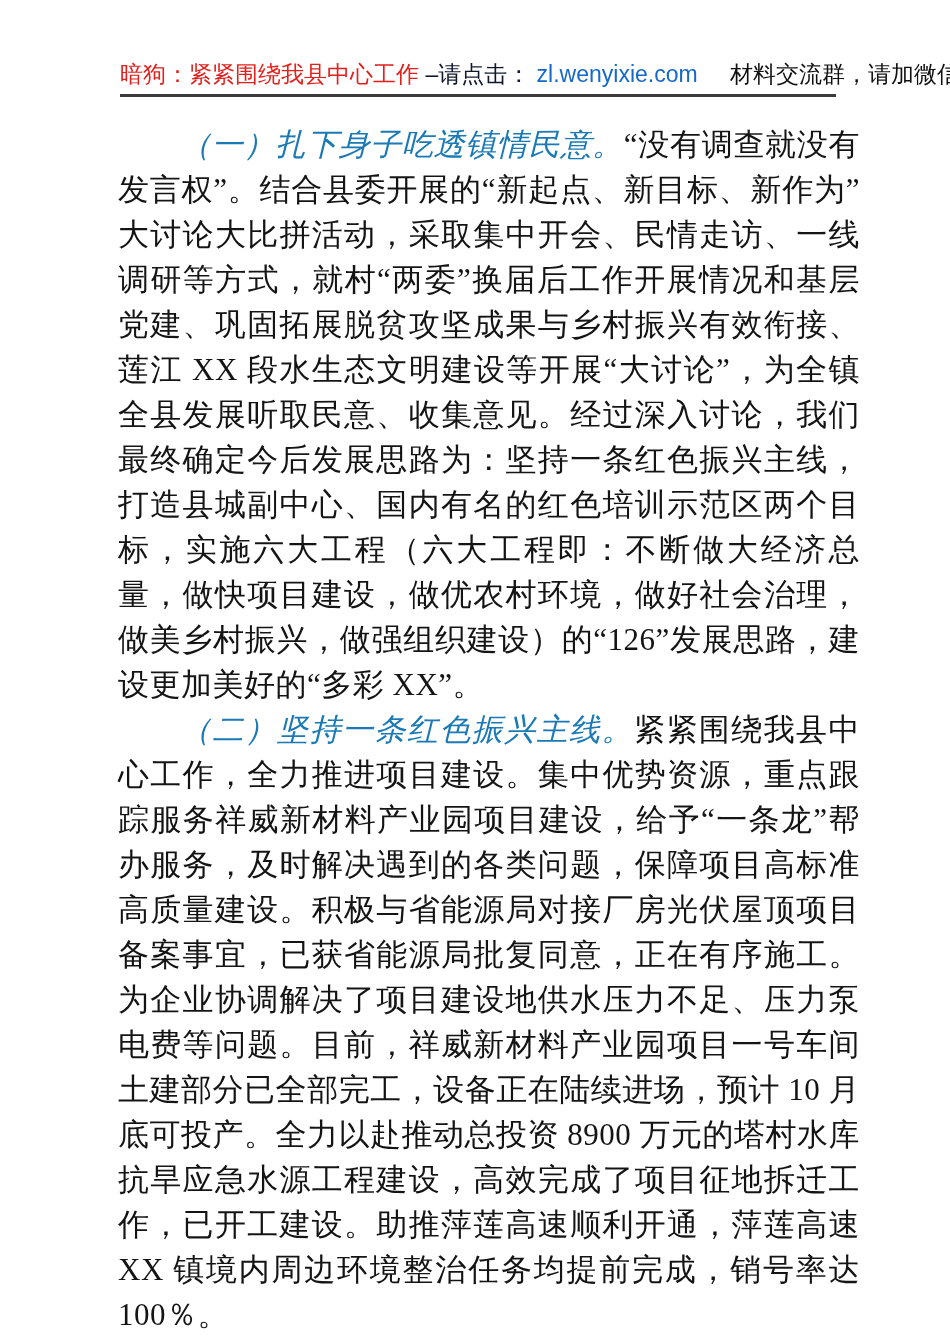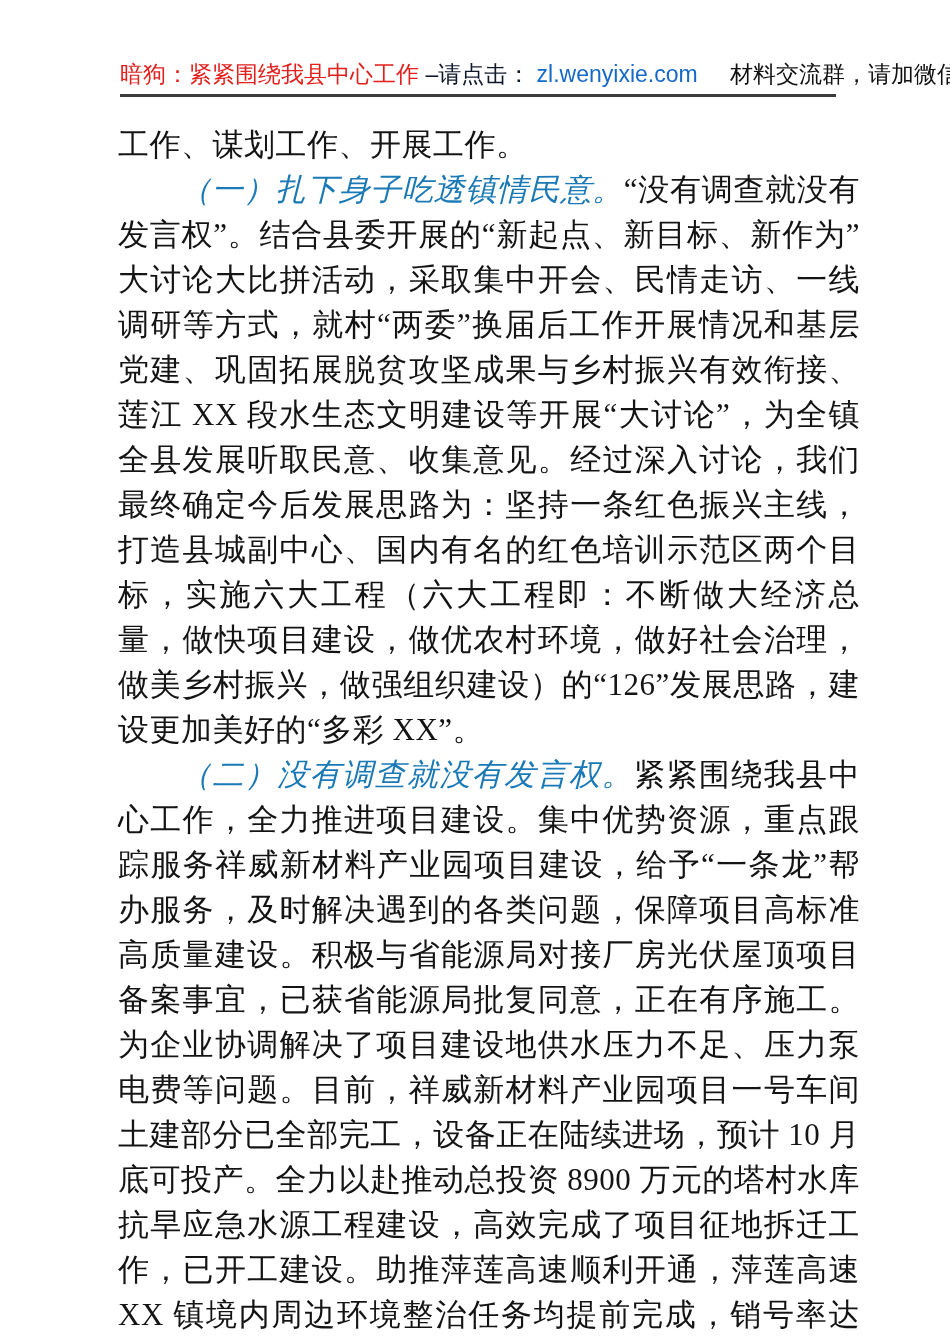--- a/index.html
+++ b/index.html
@@ -76,19 +76,18 @@
 
 <div class="page-header">
   <span class="brand">暗狗：紧紧围绕我县中心工作</span>
   <span class="hint">–请点击：</span>
   <a class="site-link">zl.wenyixie.com</a>
   <span class="contact">材料交流群，请加微信 tizhisiri</span>
 </div>
 
 <div class="doc-body">
 
-  <p class="para"><span>工作、谋划工作、开展工作。</span></p>
 
   <p class="para indent"><span class="section-heading">（一）扎下身子吃透镇情民意。</span><span>“没有调查就没有发言权”。结合县委开展的“新起点、新目标、新作为”大讨论大比拼活动，采取集中开会、民情走访、一线调研等方式，就村“两委”换届后工作开展情况和基层党建、巩固拓展脱贫攻坚成果与乡村振兴有效衔接、莲江 XX 段水生态文明建设等开展“大讨论”，为全镇全县发展听取民意、收集意见。经过深入讨论，我们最终确定今后发展思路为：坚持一条红色振兴主线，打造县城副中心、国内有名的红色培训示范区两个目标，实施六大工程（六大工程即：不断做大经济总量，做快项目建设，做优农村环境，做好社会治理，做美乡村振兴，做强组织建设）的“126”发展思路，建设更加美好的“多彩 XX”。</span></p>
 
-  <p class="para indent"><span class="section-heading">（二）没有调查就没有发言权。</span><span>紧紧围绕我县中心工作，全力推进项目建设。集中优势资源，重点跟踪服务祥威新材料产业园项目建设，给予“一条龙”帮办服务，及时解决遇到的各类问题，保障项目高标准高质量建设。积极与省能源局对接厂房光伏屋顶项目备案事宜，已获省能源局批复同意，正在有序施工。为企业协调解决了项目建设地供水压力不足、压力泵电费等问题。目前，祥威新材料产业园项目一号车间土建部分已全部完工，设备正在陆续进场，预计 10 月底可投产。全力以赴推动总投资 8900 万元的塔村水库抗旱应急水源工程建设，高效完成了项目征地拆迁工作，已开工建设。助推萍莲高速顺利开通，萍莲高速 XX 镇境内周边环境整治任务均提前完成，销号率达 100％。</span></p>
+  <p class="para indent"><span class="section-heading">（二）坚持一条红色振兴主线。</span><span>紧紧围绕我县中心工作，全力推进项目建设。集中优势资源，重点跟踪服务祥威新材料产业园项目建设，给予“一条龙”帮办服务，及时解决遇到的各类问题，保障项目高标准高质量建设。积极与省能源局对接厂房光伏屋顶项目备案事宜，已获省能源局批复同意，正在有序施工。为企业协调解决了项目建设地供水压力不足、压力泵电费等问题。目前，祥威新材料产业园项目一号车间土建部分已全部完工，设备正在陆续进场，预计 10 月底可投产。全力以赴推动总投资 8900 万元的塔村水库抗旱应急水源工程建设，高效完成了项目征地拆迁工作，已开工建设。助推萍莲高速顺利开通，萍莲高速 XX 镇境内周边环境整治任务均提前完成，销号率达 100％。</span></p>
 
 </div>
 
 </body></html>

